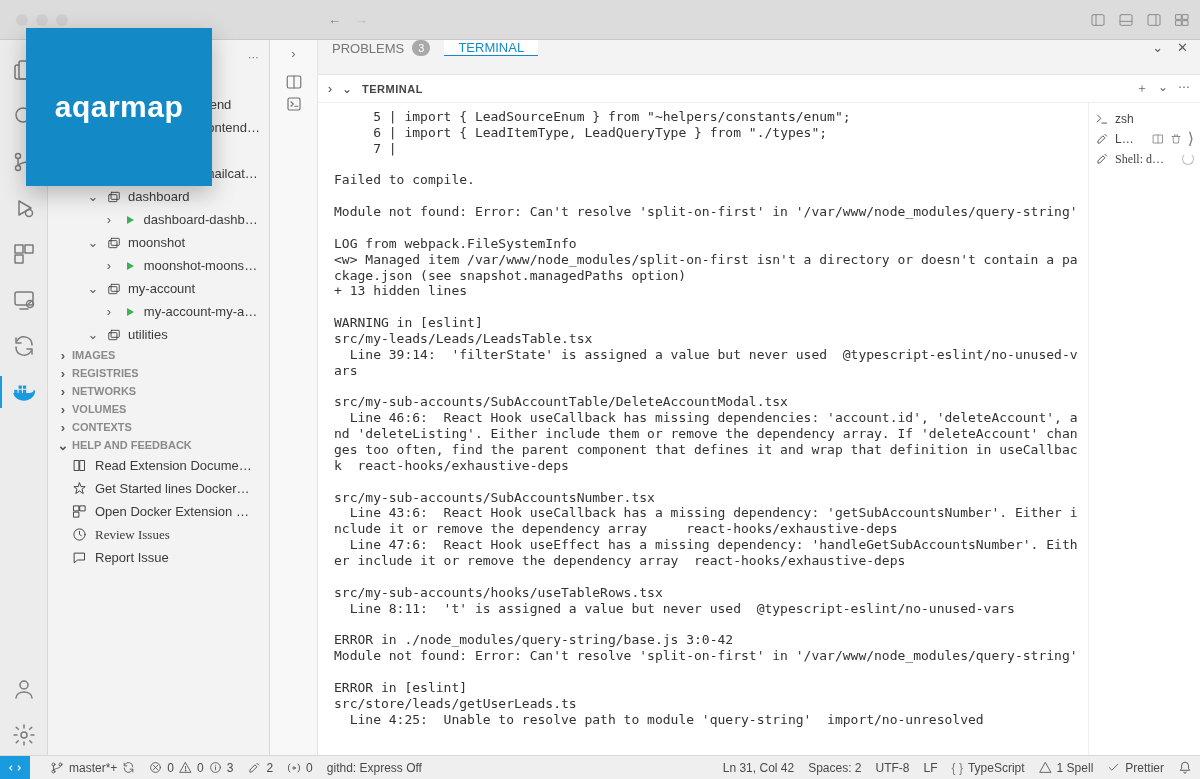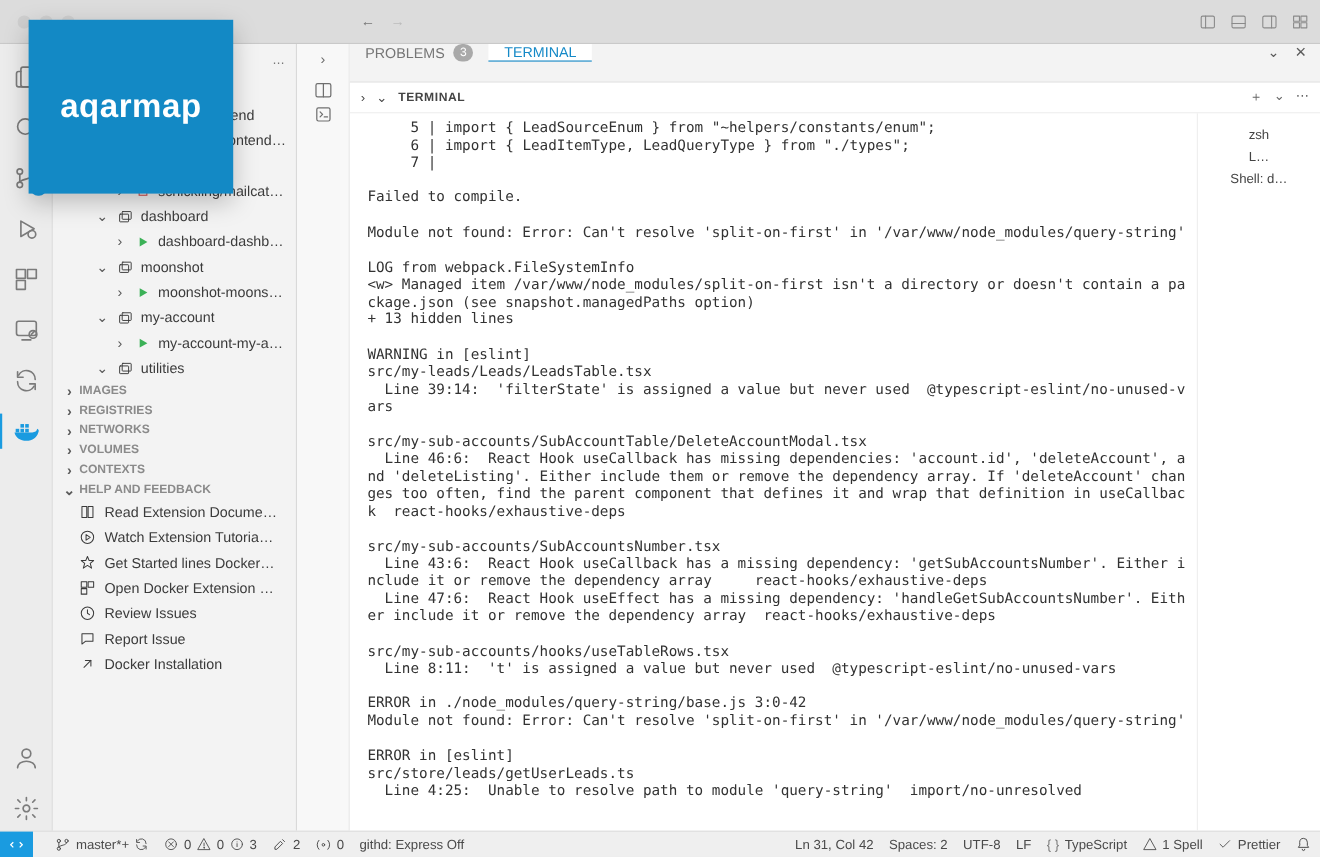--- a/index.html
+++ b/index.html
@@ -55,32 +55,32 @@
   .etab.active::after { content:""; position:absolute; left:0; right:0; bottom:-1px; height:1px; background:var(--accent);}
   .tab-actions { margin-left:auto; display:flex; align-items:center; gap:14px; padding-right:12px; color:#5a5a5a;}
   
   .crumb { height:28px; display:flex; align-items:center; gap:10px; padding:0 10px; border-bottom:1px solid #eee; color:#444; font-size:12px;}
   .crumb .tlabel { font-weight:700; letter-spacing:.5px; font-size:11px; }
   .crumb .right { margin-left:auto; display:flex; gap:10px; color:#666; }
   
   .panelbody { flex:1; display:flex; min-height:0; }
   .terminal { flex:1; padding:6px 10px 10px 16px; font-family: ui-monospace, Menlo, Consolas, monospace; font-size:13px; line-height:1.22; color:#323232; overflow:hidden; white-space:pre-wrap; word-break:break-all; }
   .term-side { width:112px; border-left:1px solid #eee; padding:6px 6px; font-size:12px; color:#444; }
-  .term-side .row { display:flex; align-items:center; gap:6px; height:20px; white-space:nowrap; overflow:hidden;flex-direction:column; }
+  .term-side .row { display:flex; align-items:center; gap:6px; height:20px; white-space:nowrap; overflow:hidden; }
   .term-side .tools { color:#777; display:flex; gap:6px; }
   .spinner { width:12px; height:12px; border:1.6px solid #bbb; border-top-color:transparent; border-radius:50%; display:inline-block;}
   
   .minioutline { width:48px; background:#f8f8f8; border-right:1px solid #e5e5e5; display:flex; flex-direction:column; align-items:center; gap:4px; padding-top:6px; color:#6f6f6f;}
   
   .status { height:24px; background:#efefef; border-top:1px solid #d7d7d7; display:flex; align-items:center; font-size:12px; color:#4a4a4a; padding:0 8px; gap:14px; }
   .status .seg { display:flex; align-items:center; gap:5px; white-space:nowrap;}
   .status .grow { flex:1; }
   .status .remote { background:#1a9be0; color:#fff; height:24px; margin:-0px 6px 0 -8px; display:flex; align-items:center; padding:0 8px;}
   
-  .logo { position:absolute; left:26px; top:18px; width:186px; height:158px; background:#1389c5; color:#fff; display:flex; align-items:center; justify-content:center; font-weight:700; font-size:30px; letter-spacing:.5px; box-shadow:0 8px 22px rgba(0,0,0,.25); z-index:50; font-family: -apple-system, sans-serif;}
+  .logo { position:absolute; left:26px; top:28px; width:186px; height:158px; background:#1389c5; color:#fff; display:flex; align-items:center; justify-content:center; font-weight:700; font-size:30px; letter-spacing:.5px; box-shadow:0 8px 22px rgba(0,0,0,.25); z-index:50; font-family: -apple-system, sans-serif;}
   svg { display:block; }
   .svgc { stroke: currentColor; fill:none; stroke-width:1.5; stroke-linecap:round; stroke-linejoin:round;}
 </style>
 </head>
 <body>
 
 <div class="titlebar">
   <div class="win-dots">
     <div class="win-dot"></div>
     <div class="win-dot"></div>
@@ -340,29 +340,20 @@
             <span>
               <svg class="svgc" width="15" height="15" viewBox="0 0 24 24">
                 <path d="M4 4h7v16H4zM13 4h7v16h-7z"></path>
               </svg>
             </span>
             <span style="overflow: hidden; text-overflow: ellipsis;">Read Extension Docume…</span>
           </div>
           <div class="help-item">
             <span>
               <svg class="svgc" width="15" height="15" viewBox="0 0 24 24">
-                <circle cx="12" cy="12" r="9"></circle>
-                <path d="M10 8l6 4-6 4z"></path>
-              </svg>
-            </span>
-            <span style="overflow: hidden; text-overflow: ellipsis;">Watch Extension Tutoria…</span>
-          </div>
-          <div class="help-item">
-            <span>
-              <svg class="svgc" width="15" height="15" viewBox="0 0 24 24">
                 <path d="M12 3l2.5 6H21l-5 4 2 7-6-4-6 4 2-7-5-4h6.5z"></path>
               </svg>
             </span>
             <span style="overflow: hidden; text-overflow: ellipsis;">Get Started lines Docker…</span>
           </div>
           <div class="help-item">
             <span>
               <svg class="svgc" width="15" height="15" viewBox="0 0 24 24">
                 <rect x="3" y="3" width="8" height="8"></rect>
                 <rect x="13" y="3" width="8" height="8"></rect>
@@ -371,38 +362,29 @@
             </span>
             <span style="overflow: hidden; text-overflow: ellipsis;">Open Docker Extension …</span>
           </div>
           <div class="help-item">
             <span>
               <svg class="svgc" width="15" height="15" viewBox="0 0 24 24">
                 <circle cx="12" cy="12" r="9"></circle>
                 <path d="M12 7v5l3 2"></path>
               </svg>
             </span>
-            <span style="overflow: hidden; text-overflow: ellipsis;">Review Issues</span>
+            <span style="overflow: hidden; text-overflow: ellipsis; font-family: Liberation Serif, serif;">Review Issues</span>
           </div>
           <div class="help-item">
             <span>
               <svg class="svgc" width="15" height="15" viewBox="0 0 24 24">
                 <path d="M4 5h16v11H9l-5 4z"></path>
               </svg>
             </span>
             <span style="overflow: hidden; text-overflow: ellipsis;">Report Issue</span>
-          </div>
-          <div class="help-item">
-            <span>
-              <svg class="svgc" width="15" height="15" viewBox="0 0 24 24">
-                <path d="M7 17L17 7"></path>
-                <path d="M9 7h8v8"></path>
-              </svg>
-            </span>
-            <span style="overflow: hidden; text-overflow: ellipsis;">Docker Installation</span>
           </div>
         </div>
     </div>
   </div>
 
   <div class="minioutline">
     <span>›</span>
     <span style="height:4px"></span>
     <svg class="svgc" width="18" height="18" viewBox="0 0 24 24">
         <rect x="3" y="4" width="18" height="16" rx="2"></rect>
@@ -499,21 +481,21 @@
                 <path d="M6 7l1 13h10l1-13"></path>
               </svg>
             <span style="font-size:16px;line-height:12px;">⟩</span>
           </span>
         </div>
         <div class="row">
           <svg class="svgc" width="14" height="14" viewBox="0 0 24 24">
               <path d="M14 7l3 3-9 9H5v-3z"></path>
               <path d="M17 4l3 3"></path>
             </svg>
-          <span style="flex:1;">Shell: d…</span>
+          <span style="flex:1;font-family:Liberation Serif, serif;">Shell: d…</span>
           <span class="spinner"></span>
         </div>
       </div>
     </div>
   </div>
 </div>
 
 <div class="status">
   <div class="remote">
     <svg width="14" height="14" viewBox="0 0 24 24" fill="none" stroke="#fff" stroke-width="2">

